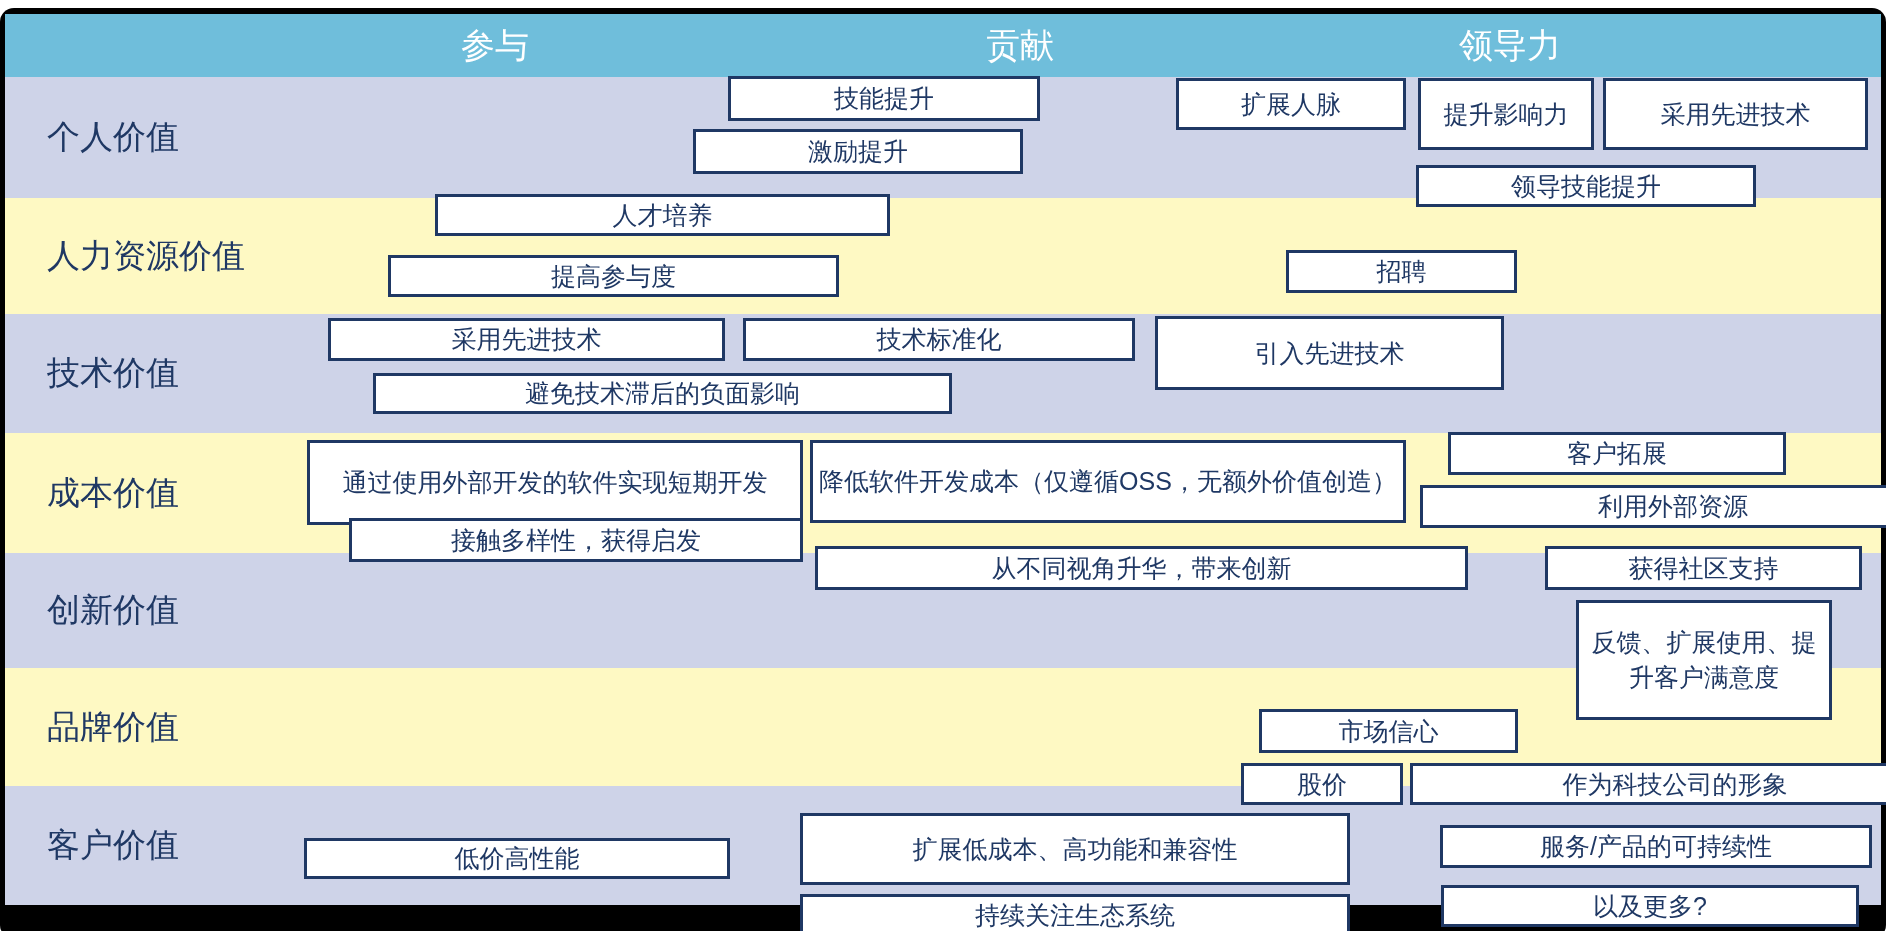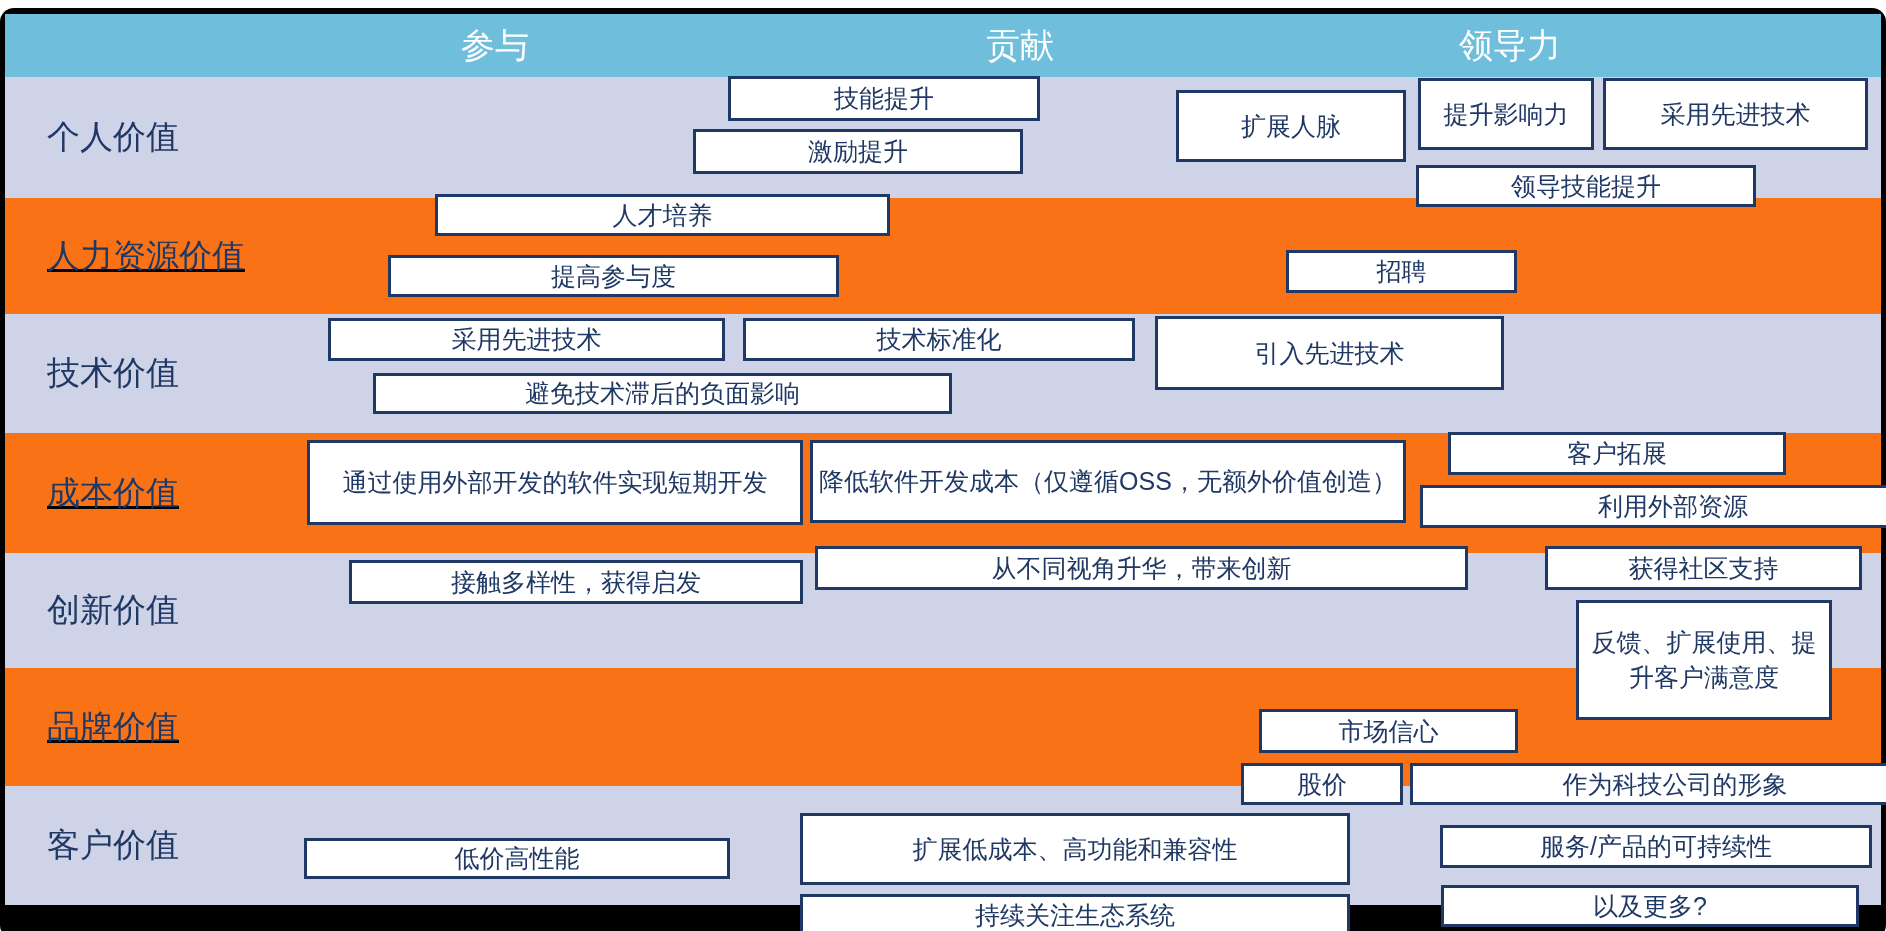--- a/index.html
+++ b/index.html
@@ -37,21 +37,21 @@
     color: #ffffff;
     font-size: 34px;
     font-weight: 500;
     white-space: nowrap;
   }
   .row-band {
     display: flex;
     align-items: center;
   }
   .row-dark  { background: #CED3E8; }
-  .row-light { background: #f97316; text-decoration: underline; }
+  .row-light { background: #fef9c3; }
   .row-label {
     margin-left: 42px;
     color: #1F3864;
     font-size: 33px;
     font-weight: 500;
     white-space: nowrap;
   }
   .box {
     position: absolute;
     background: #ffffff;
@@ -95,40 +95,40 @@
   </div>
   <div class="band row-band row-light" style="top:660px;height:118px">
     <div class="row-label">品牌价值</div>
   </div>
   <div class="band row-band row-dark" style="top:778px;height:119px">
     <div class="row-label">客户价值</div>
   </div>
 
   <div class="box" style="left:728px;top:68px;width:312px;height:45px">技能提升</div>
   <div class="box" style="left:693px;top:121px;width:330px;height:45px">激励提升</div>
-  <div class="box" style="left:1176px;top:82px;width:230px;height:72px">扩展人脉</div>
+  <div class="box" style="left:1176px;top:70px;width:230px;height:52px">扩展人脉</div>
   <div class="box" style="left:1418px;top:70px;width:176px;height:72px">提升影响力</div>
   <div class="box" style="left:1603px;top:70px;width:265px;height:72px">采用先进技术</div>
   <div class="box" style="left:1416px;top:157px;width:340px;height:42px">领导技能提升</div>
 
   <div class="box" style="left:435px;top:186px;width:455px;height:42px">人才培养</div>
   <div class="box" style="left:388px;top:247px;width:451px;height:42px">提高参与度</div>
   <div class="box" style="left:1286px;top:242px;width:231px;height:43px">招聘</div>
 
   <div class="box" style="left:328px;top:310px;width:397px;height:43px">采用先进技术</div>
   <div class="box" style="left:743px;top:310px;width:392px;height:43px">技术标准化</div>
   <div class="box" style="left:1155px;top:308px;width:349px;height:74px">引入先进技术</div>
   <div class="box" style="left:373px;top:365px;width:579px;height:41px">避免技术滞后的负面影响</div>
 
   <div class="box" style="left:307px;top:432px;width:496px;height:85px">通过使用外部开发的软件实现短期开发</div>
   <div class="box" style="left:810px;top:432px;width:596px;height:83px">降低软件开发成本（仅遵循OSS，无额外价值创造）</div>
   <div class="box" style="left:1448px;top:424px;width:338px;height:43px">客户拓展</div>
   <div class="box" style="left:1420px;top:477px;width:506px;height:43px">利用外部资源</div>
 
-  <div class="box" style="left:349px;top:552px;width:454px;height:44px">接触多样性，获得启发</div>
+  <div class="box" style="left:349px;top:510px;width:454px;height:44px">接触多样性，获得启发</div>
   <div class="box" style="left:815px;top:538px;width:653px;height:44px">从不同视角升华，带来创新</div>
   <div class="box" style="left:1545px;top:538px;width:317px;height:44px">获得社区支持</div>
   <div class="box" style="left:1576px;top:592px;width:256px;height:120px">反馈、扩展使用、提升客户满意度</div>
 
   <div class="box" style="left:1259px;top:701px;width:259px;height:44px">市场信心</div>
   <div class="box" style="left:1241px;top:755px;width:162px;height:42px">股价</div>
   <div class="box" style="left:1410px;top:755px;width:530px;height:42px">作为科技公司的形象</div>
 
   <div class="box" style="left:304px;top:830px;width:426px;height:41px">低价高性能</div>
   <div class="box" style="left:800px;top:805px;width:550px;height:72px">扩展低成本、高功能和兼容性</div>

